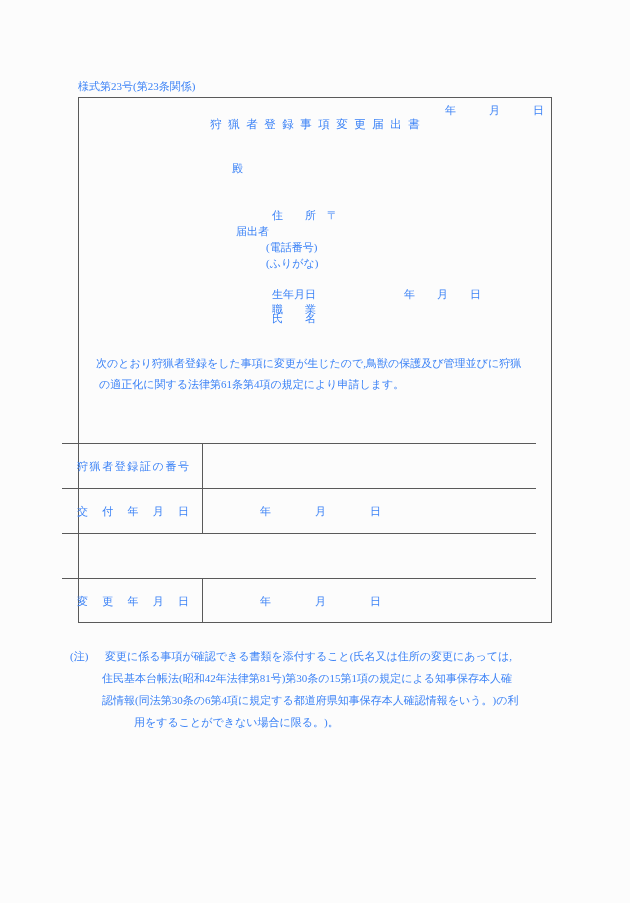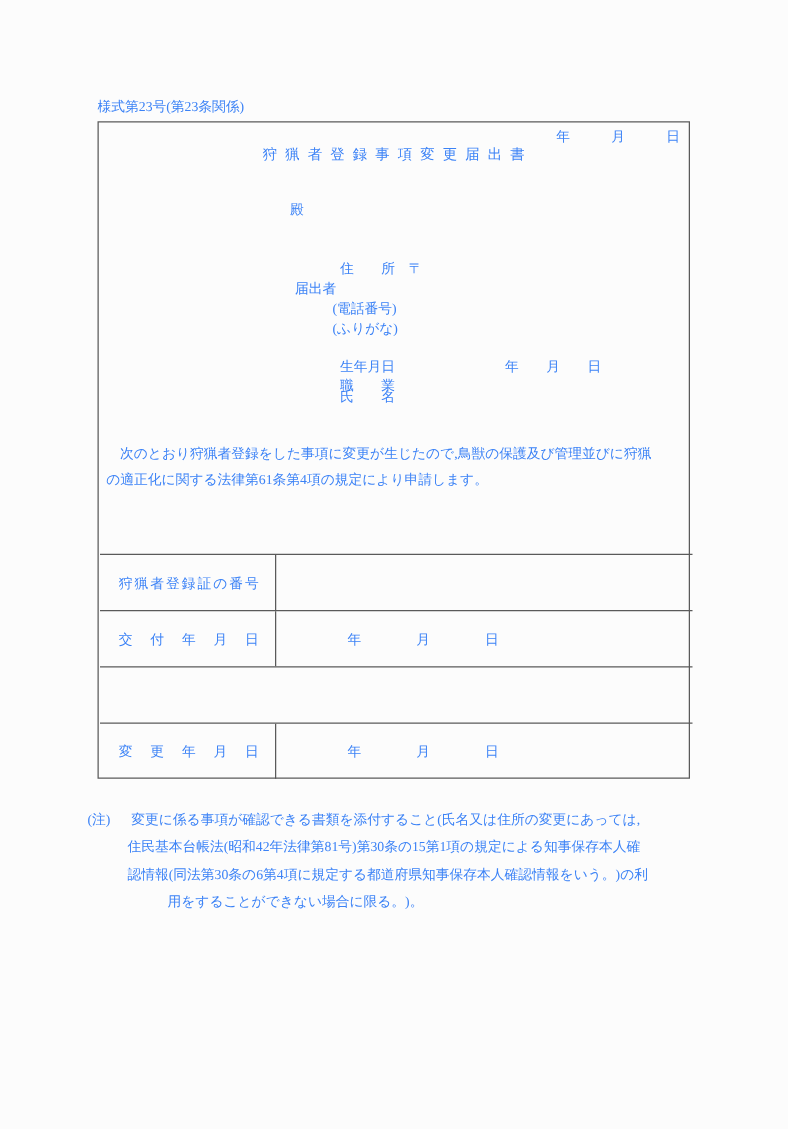--- a/index.html
+++ b/index.html
@@ -41,25 +41,25 @@
   .lbl-address   { left: 272px; top: 208px; }
   .lbl-declarer  { left: 236px; top: 224px; }
   .lbl-phone     { left: 266px; top: 240px; }
   .lbl-furigana  { left: 266px; top: 256px; }
   .lbl-name      { left: 272px; top: 271px; margin-top: 40px; }
   .lbl-birth     { left: 272px; top: 287px; }
   .val-birth     { left: 404px; top: 287px; }
   .lbl-occupation{ left: 272px; top: 302px; }
 
   .body-line-0 { left: 85px; top: 356px; }
-  .body-line-1 { left: 85px; top: 377px; }
+  .body-line-1 { left: 99px; top: 377px; }
 
   .details-table {
     position: absolute;
-    left: 80px; top: 443px;
+    left: 62px; top: 443px;
     width: 474px; height: 180px;
     box-sizing: border-box;
     font-size: 11px;
   }
   .trow {
     display: flex;
     height: 45px;
     box-sizing: border-box;
     border-top: 1px solid #5a5a5a;
   }

